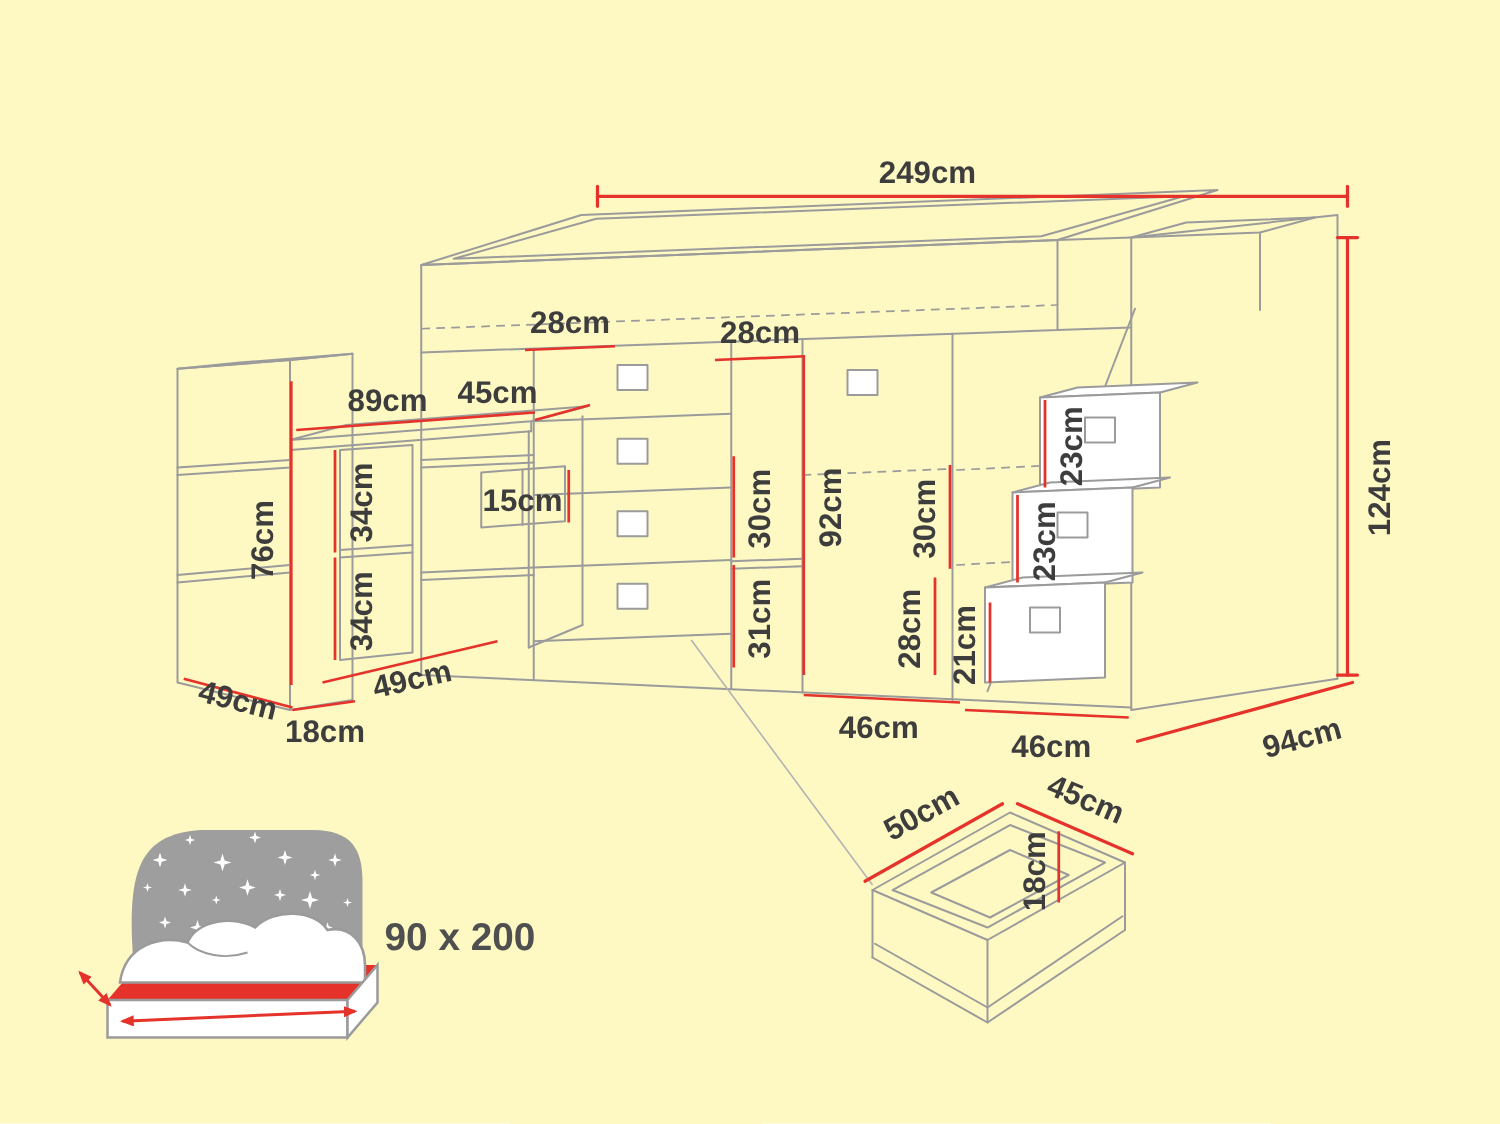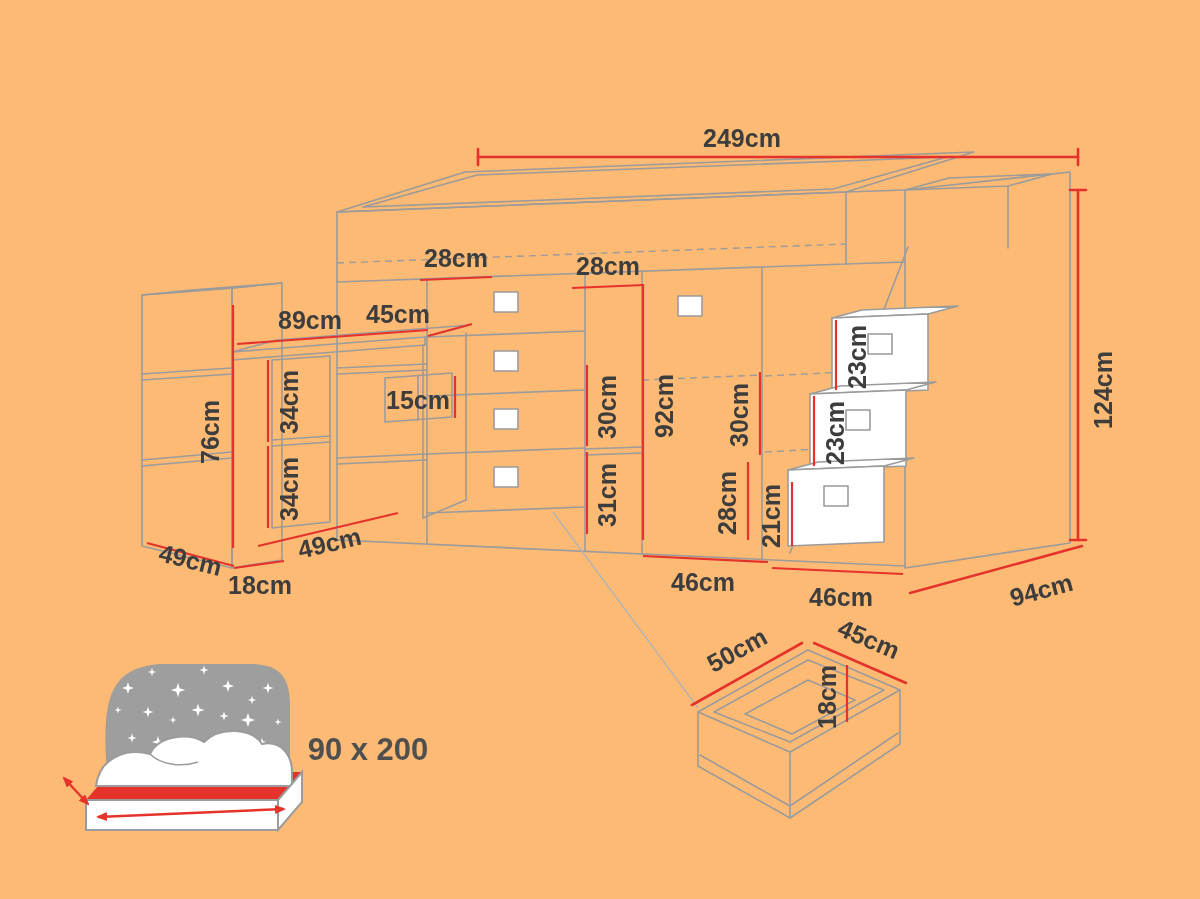--- a/index.html
+++ b/index.html
@@ -1,16 +1,16 @@
 <!DOCTYPE html>
 <html><head>
 <meta charset="utf-8">
 <style>
   html,body{margin:0;padding:0;background:#fff;}
-  .page{position:relative;width:1200px;height:899px;background:#fdba74;overflow:hidden;
+  .page{position:relative;width:1200px;height:899px;background:#fef9c3;overflow:hidden;
         font-family:"Liberation Sans",sans-serif;}
   svg{display:block;}
   .s    {stroke:#9b9b9b;fill:none;stroke-width:1.6;stroke-linejoin:round;stroke-linecap:round;}
   .sf   {stroke:#9b9b9b;fill:#ffffff;stroke-width:1.6;stroke-linejoin:round;}
   .dash {stroke:#9b9b9b;fill:none;stroke-width:1.4;stroke-dasharray:7 5;}
   .red  {stroke:#e5332b;fill:none;stroke-width:2.6;stroke-linecap:round;}
   .redthin{stroke:#e5332b;fill:none;stroke-width:2.2;}
   .leader{stroke:#b3b3b3;fill:none;stroke-width:1.3;}
   .dim-label{font-family:"Liberation Sans",sans-serif;font-weight:bold;font-size:25px;
              fill:#3d3d3d;text-anchor:middle;dominant-baseline:middle;}

